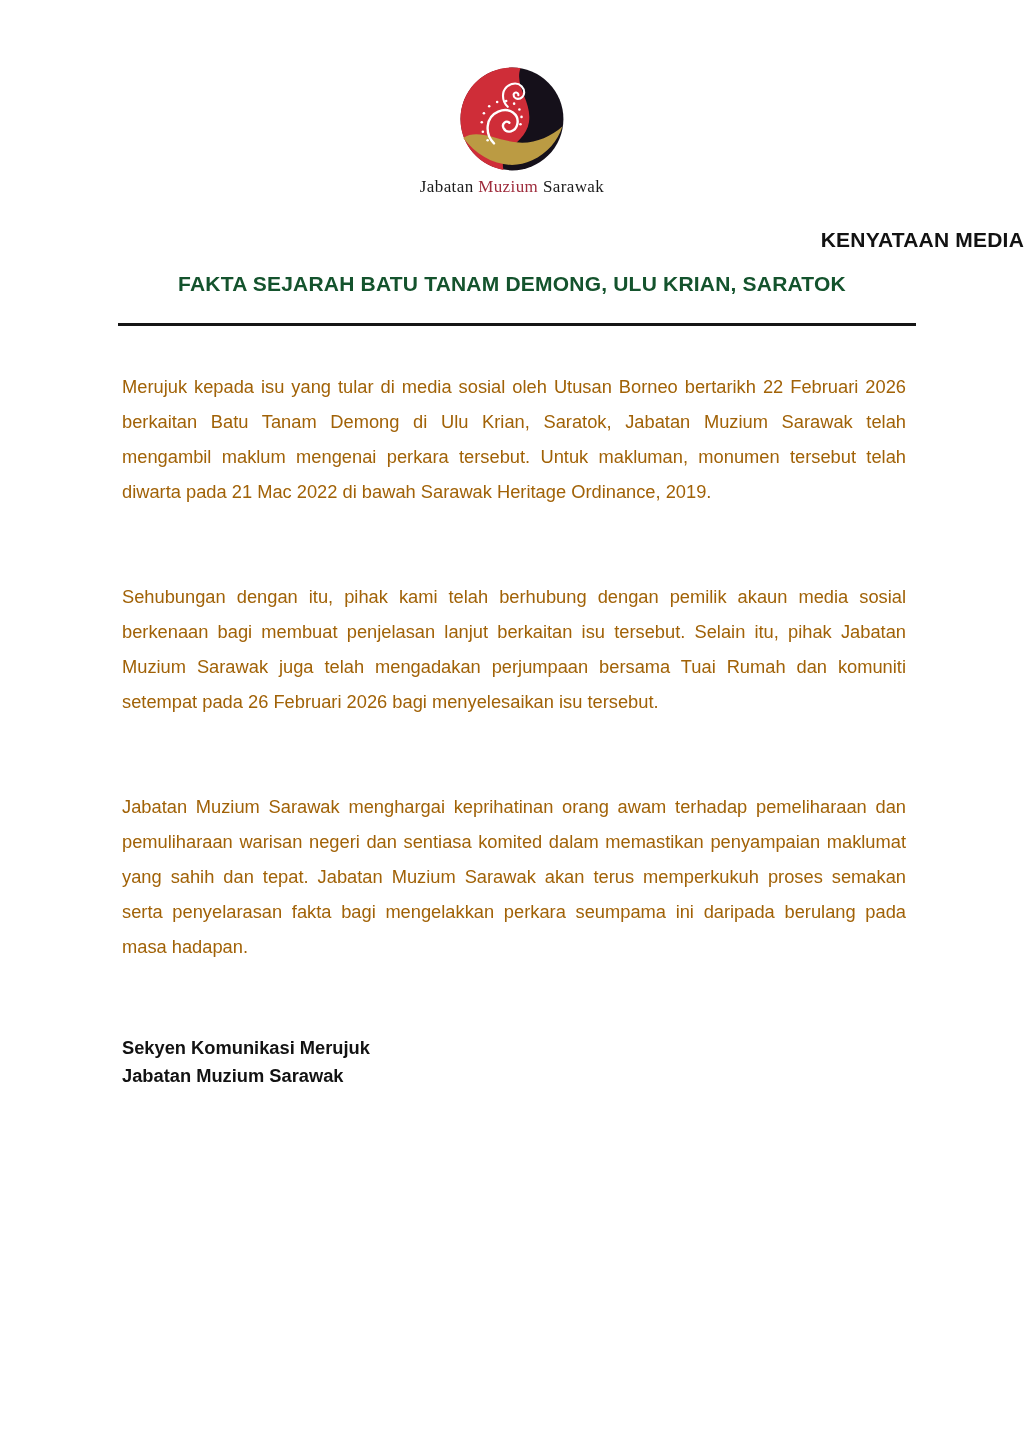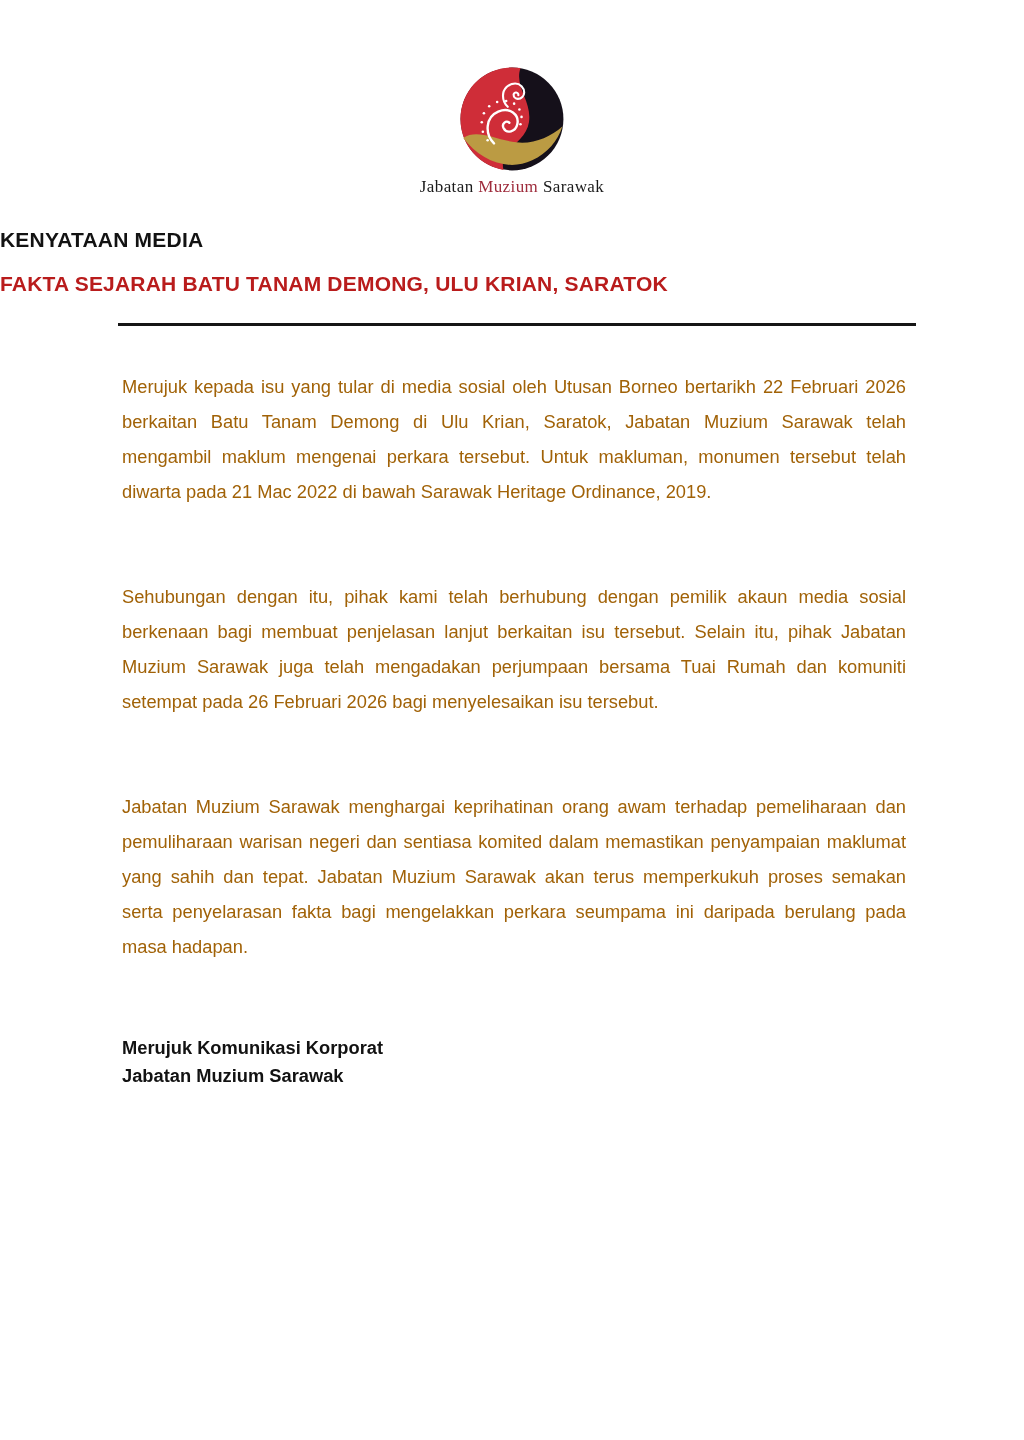--- a/index.html
+++ b/index.html
@@ -18,33 +18,34 @@
   .logo-caption {
     margin-top: 5px;
     font-family: "Liberation Serif", serif;
     font-size: 17px;
     color: #1a1a1a;
     letter-spacing: 0.4px;
   }
   .logo-caption .maroon { color: #9e2b3b; }
   .doc-title {
     margin: 30px 0 0 0;
-    text-align: left;
+    text-align: right;
     font-size: 21px;
     line-height: 25px;
     font-weight: bold;
     color: #121212;
     letter-spacing: 0.2px;
   }
   .doc-subtitle {
     margin: 19px 0 0 0;
+    text-align: center;
     font-size: 21px;
     line-height: 25px;
     font-weight: bold;
-    color: #b91c1c;
+    color: #14532d;
     letter-spacing: 0.2px;
   }
   .divider {
     border: none;
     height: 3px;
     background: #161616;
     margin: 27px 108px 0 118px;
   }
   .body-text {
     margin: 43px 118px 0 122px;
@@ -102,17 +103,17 @@
 
   <hr class="divider">
 
   <div class="body-text">
     <p>Merujuk kepada isu yang tular di media sosial oleh Utusan Borneo bertarikh 22 Februari 2026 berkaitan Batu Tanam Demong di Ulu Krian, Saratok, Jabatan Muzium Sarawak telah mengambil maklum mengenai perkara tersebut. Untuk makluman, monumen tersebut telah diwarta pada 21 Mac 2022 di bawah Sarawak Heritage Ordinance, 2019.</p>
     <p>Sehubungan dengan itu, pihak kami telah berhubung dengan pemilik akaun media sosial berkenaan bagi membuat penjelasan lanjut berkaitan isu tersebut. Selain itu, pihak Jabatan Muzium Sarawak juga telah mengadakan perjumpaan bersama Tuai Rumah dan komuniti setempat pada 26 Februari 2026 bagi menyelesaikan isu tersebut.</p>
     <p>Jabatan Muzium Sarawak menghargai keprihatinan orang awam terhadap pemeliharaan dan pemuliharaan warisan negeri dan sentiasa komited dalam memastikan penyampaian maklumat yang sahih dan tepat. Jabatan Muzium Sarawak akan terus memperkukuh proses semakan serta penyelarasan fakta bagi mengelakkan perkara seumpama ini daripada berulang pada masa hadapan.</p>
   </div>
 
   <div class="signature">
-    <div>Merujuk Komunikasi Korporat</div>
+    <div>Sekyen Komunikasi Merujuk</div>
     <div>Jabatan Muzium Sarawak</div>
   </div>
 
 </div>
 
 </body></html>

